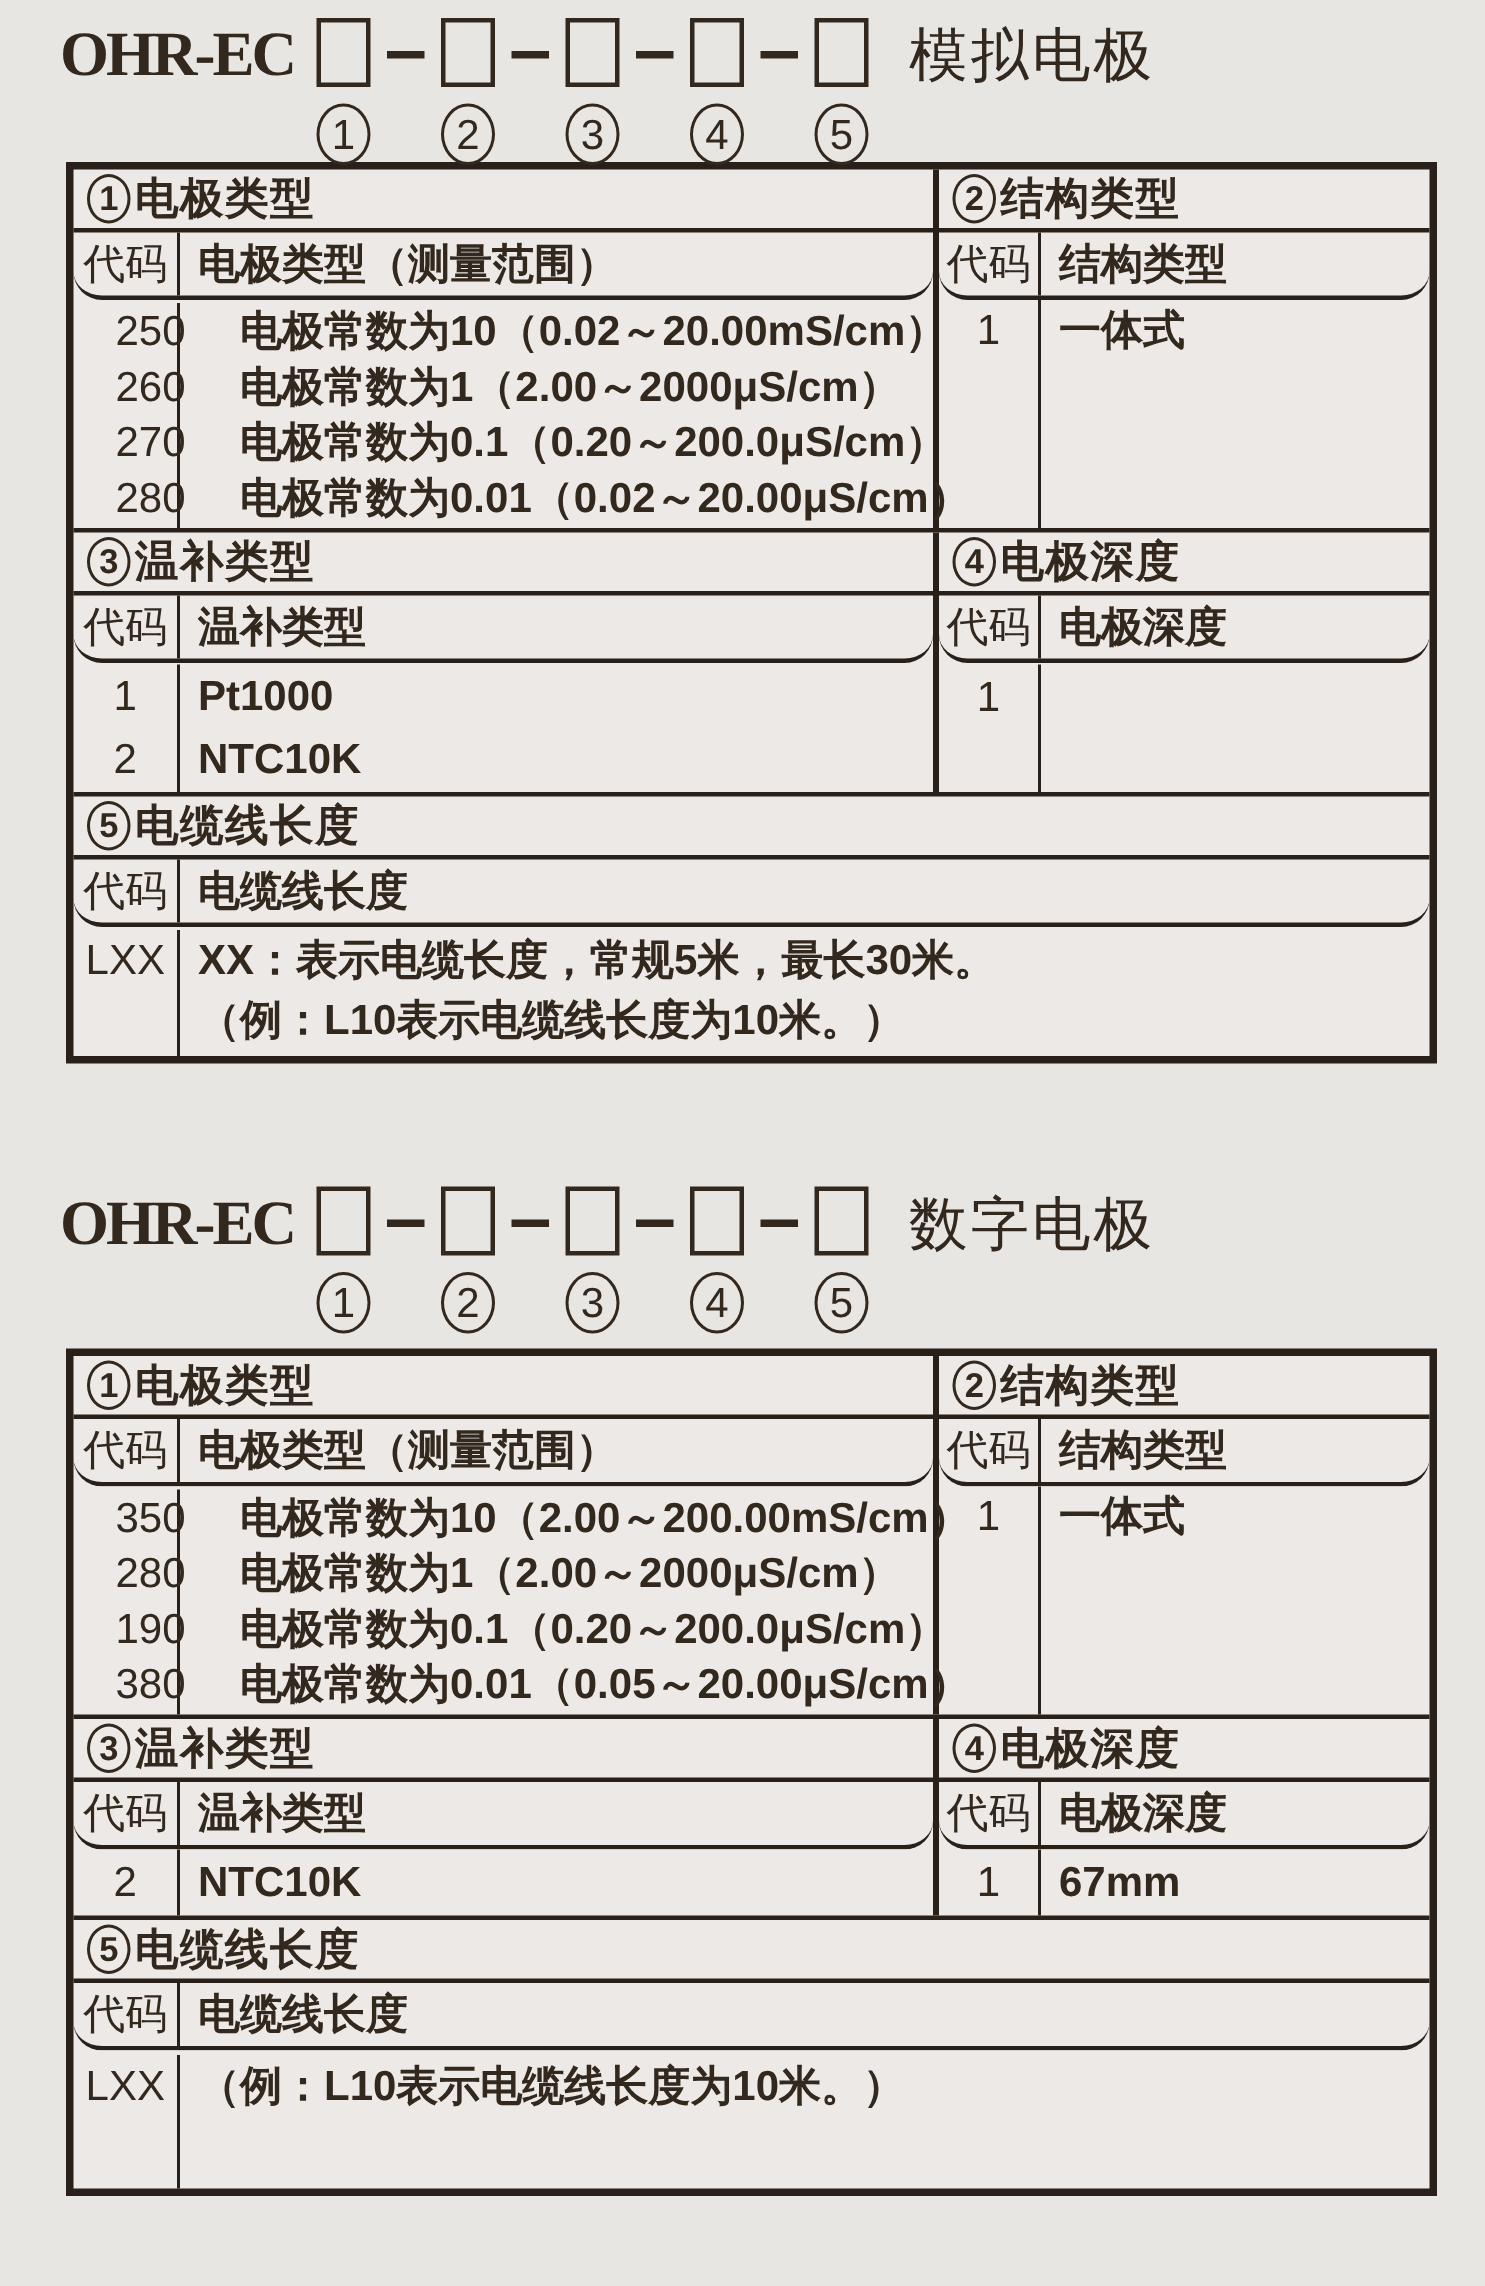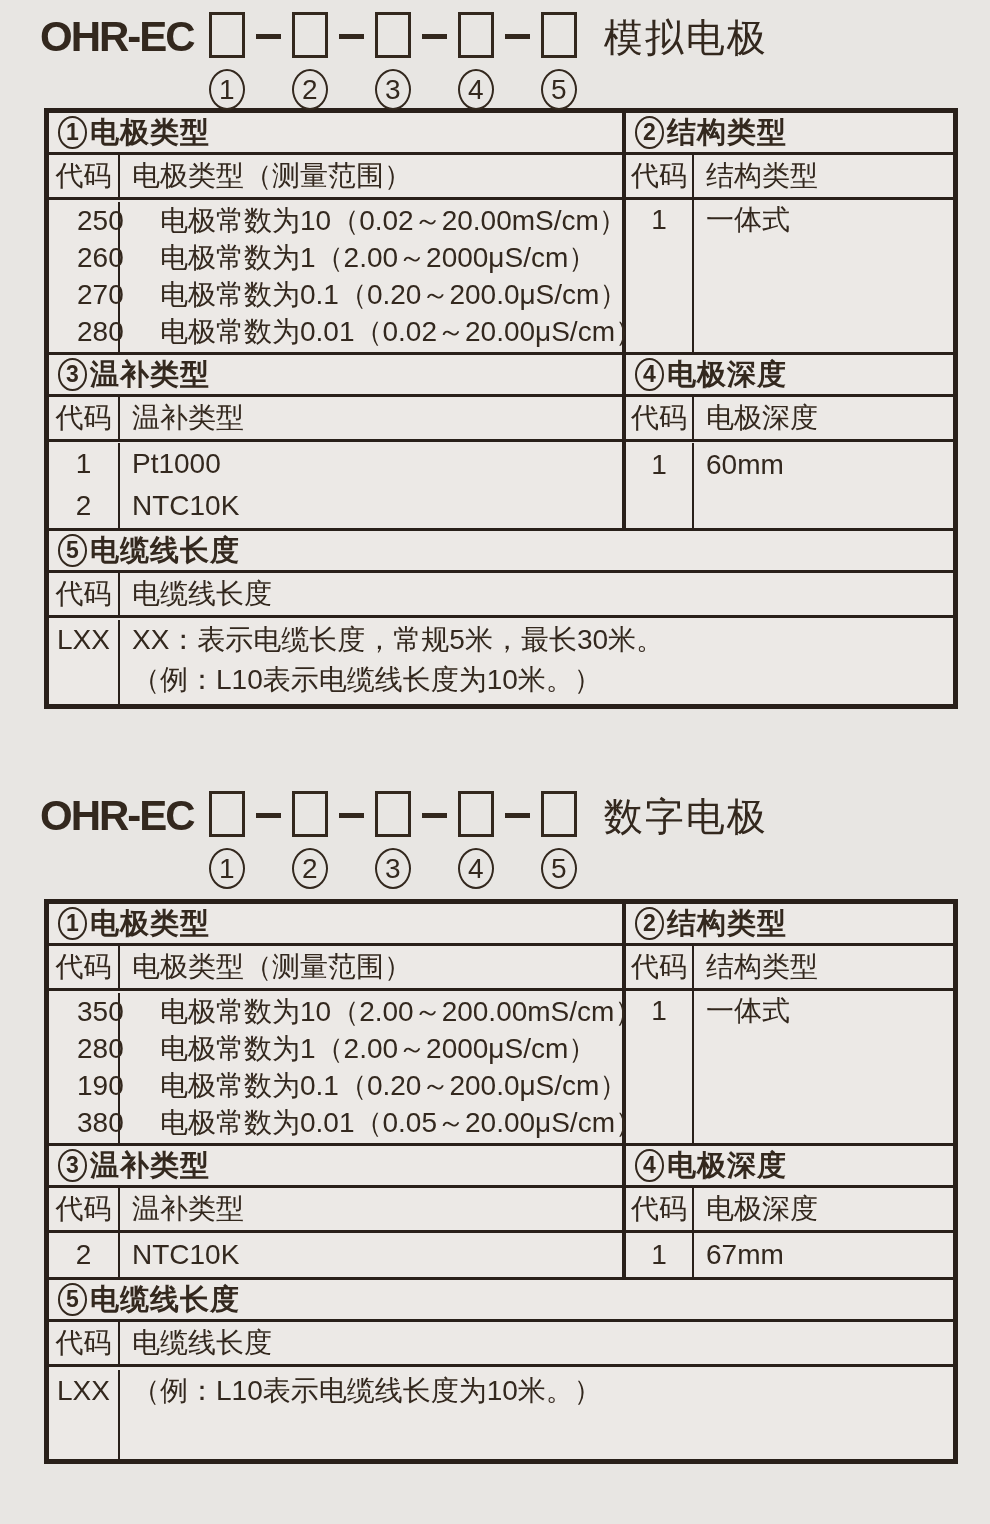--- a/index.html
+++ b/index.html
@@ -9,21 +9,21 @@
     background: #e8e6e3;
     color: #33281e;
     font-family: "Liberation Sans", "DejaVu Sans", sans-serif;
     overflow: hidden;
   }
   .page { padding: 12px 0 0 44px; }
 
   
   .model-line { display: flex; align-items: flex-start; height: 96px; margin-left: -4px; }
   .prefix {
-    font-family: Liberation Sans, sans-serif;
+    font-family: Liberation Serif, serif;
     font-size: 42px; font-weight: 600; letter-spacing: -2px;
     line-height: 50px; margin-right: 4px;
   }
   .slot { display: flex; flex-direction: column; align-items: center; margin: 0 11px; }
   .dbox { width: 36px; height: 46px; border: 3px solid #33281e; background: transparent; }
   .circ {
     margin-top: 11px; width: 36px; height: 41px;
     border: 2.5px solid #33281e; border-radius: 50%;
     display: flex; align-items: center; justify-content: center;
     font-size: 28px; line-height: 1;
@@ -42,25 +42,25 @@
   .sech {
     height: 42px; border-bottom: 3px solid #29201a;
     display: flex; align-items: center; padding-left: 9px;
     font-size: 29px; font-weight: 700; letter-spacing: 1px;
   }
   .hnum {
     width: 29px; height: 33px; border: 2.5px solid #33281e; border-radius: 50%;
     display: inline-flex; align-items: center; justify-content: center;
     font-size: 23px; font-weight: 700; margin-right: 3px; flex: none; letter-spacing: 0;
   }
-  .subr { height: 45px; border-bottom: 3px solid #29201a; display: flex; font-size: 28px; }
+  .subr { height: 45px; border-bottom: 3px solid #29201a; display: flex; font-size: 28px; border-radius: 19px; }
   .ccol { width: 71px; flex: none; border-right: 2px solid #29201a;
           display: flex; align-items: center; justify-content: center; }
   .rhalf .ccol { width: 68px; }
-  .dcol { flex: 1; display: flex; align-items: center; padding-left: 12px; }
+  .dcol { flex: 1; display: flex; align-items: center; padding-left: 12px; font-weight: bold; }
 
   .dataa { display: flex; font-size: 28px; }
   .dataa .ccol { display: block; text-align: center; }
   .dataa .dcol { display: block; padding-left: 12px; }
   .ln { line-height: 38px; white-space: nowrap; }
 
   .d-el   { height: 152px; padding-top: 2px; }
   .d-el .ln { line-height: 37px; padding-left: 28px; }
   .d-st   { height: auto; }
   .d-st .ln { line-height: 40px; }
@@ -188,23 +188,20 @@
             <span>电极深度</span>
           </div>
           <div class="subr">
             <div class="ccol">代码</div>
             <div class="dcol">电极深度</div>
           </div>
           <div class="dataa d-tc d-dp">
             <div class="ccol">
               <div class="ln">1</div>
             </div>
-            <div class="dcol">
-              <div class="ln">60mm</div>
-            </div>
           </div>
         </div>
       </div>
 
       <div class="band">
         <div class="sech">
           <span class="hnum">5</span>
           <span>电缆线长度</span>
         </div>
         <div class="subr">

